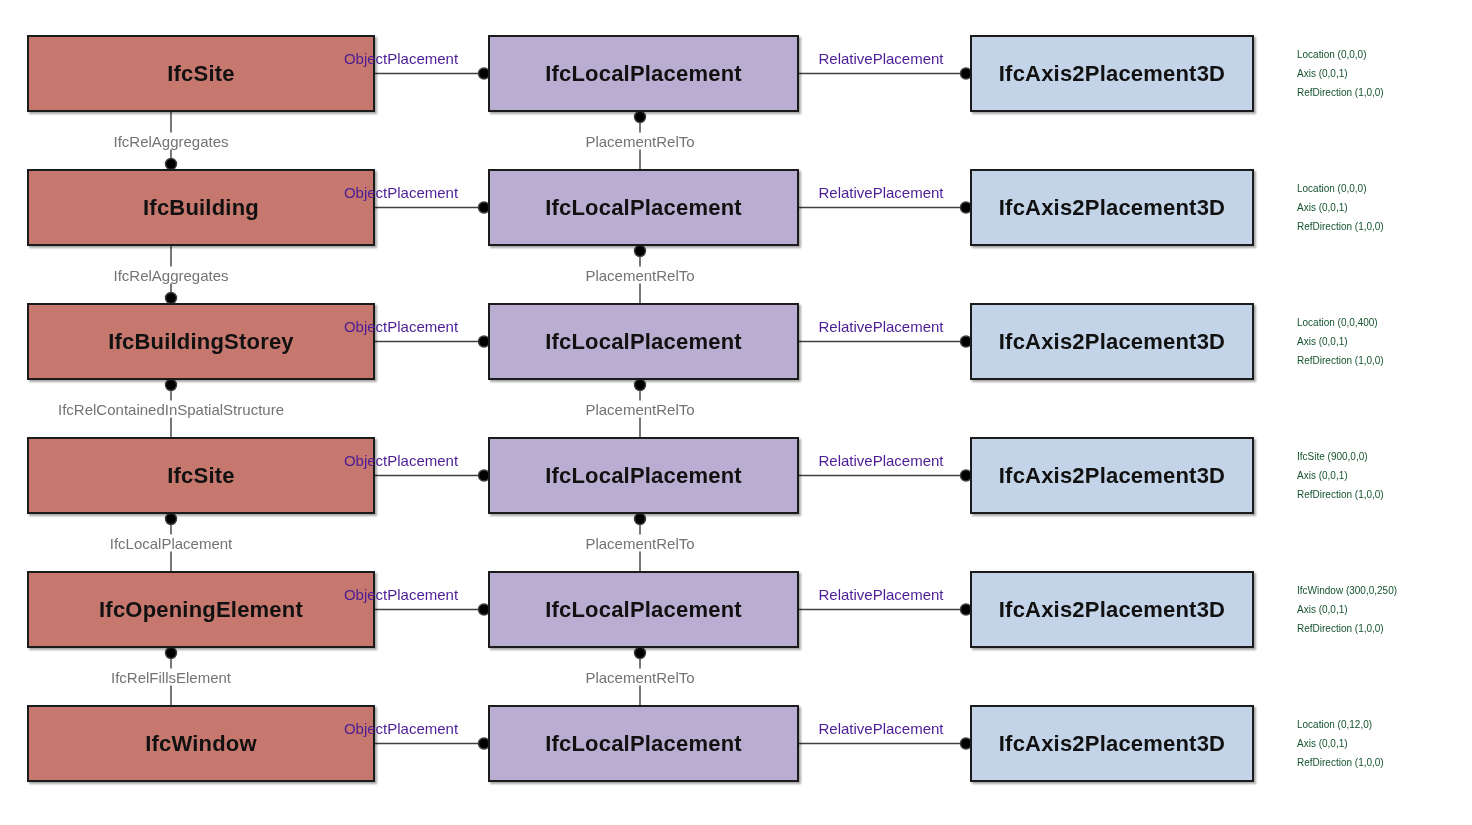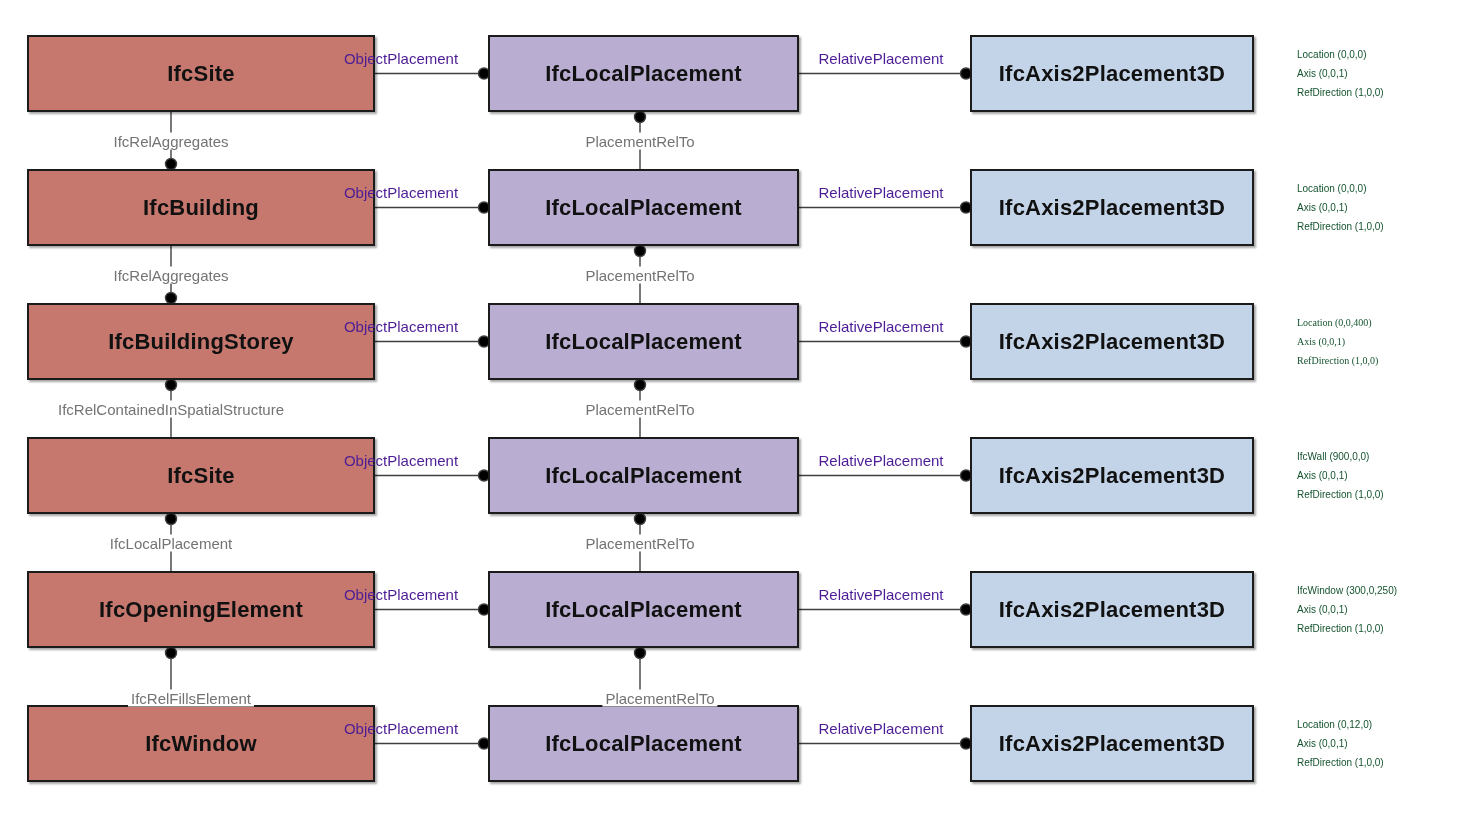--- a/index.html
+++ b/index.html
@@ -58,31 +58,31 @@
     transform: translate(-50%, -50%);
     font-size: 15px;
     color: #737373;
     background: #ffffff;
     padding: 0 3px;
     white-space: nowrap;
   }
   .vleft { left: 171px; }
   .vmid  { left: 640px; }
   .vl0 { top: 141px; } .vl1 { top: 275px; } .vl2 { top: 409px; }
-  .vl3 { top: 543px; } .vl4 { top: 698px; margin-left: 20px; }
+  .vl3 { top: 543px; } .vl4 { top: 677px; }
 
   .annot {
     position: absolute;
     left: 1297px;
     font-size: 10px;
     line-height: 19px;
     color: #14532d;
     white-space: nowrap;
   }
-  .an0 { top: 45px; }  .an1 { top: 179px; } .an2 { top: 313px; font-family: Liberation Serif, serif; }
+  .an0 { top: 45px; }  .an1 { top: 179px; } .an2 { top: 313px; }
   .an3 { top: 447px; } .an4 { top: 581px; } .an5 { top: 715px; }
 </style>
 </head>
 <body>
 
 <div id="stage">
 
   <svg id="connector-layer" viewBox="0 0 1472 825" xmlns="http://www.w3.org/2000/svg">
     <g stroke="#3f3f3f" stroke-width="1.4" fill="#000000">
 
@@ -212,21 +212,21 @@
     <div>Axis (0,0,1)</div>
     <div>RefDirection (1,0,0)</div>
   </div>
 
   <div class="box col-entity r3">IfcSite</div>
   <div class="box col-local r3">IfcLocalPlacement</div>
   <div class="box col-axis r3">IfcAxis2Placement3D</div>
   <div class="hlabel obj hl3">ObjectPlacement</div>
   <div class="hlabel rel hl3">RelativePlacement</div>
   <div class="annot an3">
-    <div>IfcWall (900,0,0)</div>
+    <div>IfcSite (900,0,0)</div>
     <div>Axis (0,0,1)</div>
     <div>RefDirection (1,0,0)</div>
   </div>
 
   <div class="box col-entity r4">IfcOpeningElement</div>
   <div class="box col-local r4">IfcLocalPlacement</div>
   <div class="box col-axis r4">IfcAxis2Placement3D</div>
   <div class="hlabel obj hl4">ObjectPlacement</div>
   <div class="hlabel rel hl4">RelativePlacement</div>
   <div class="annot an4">

